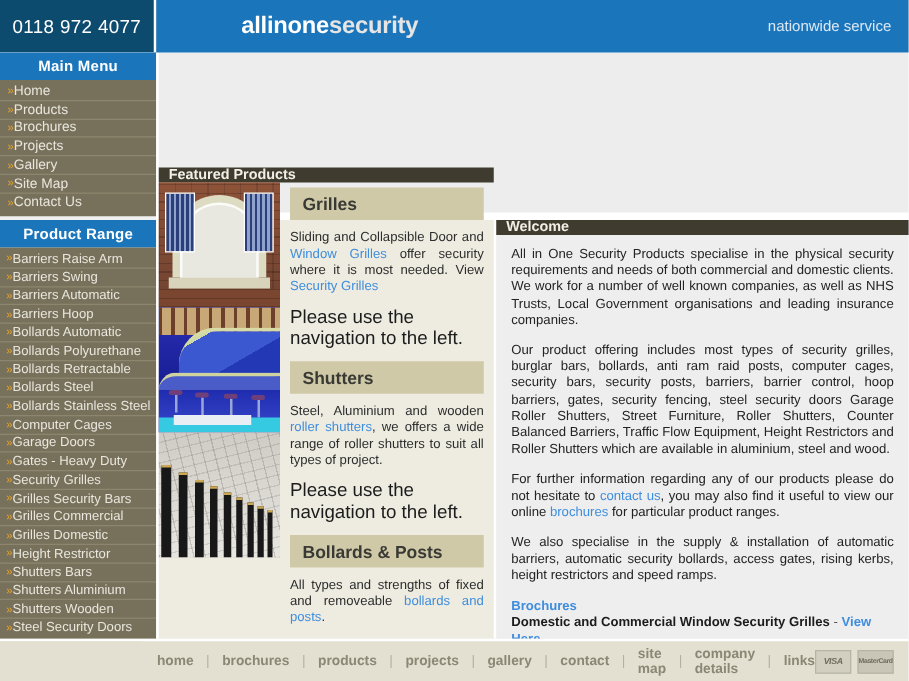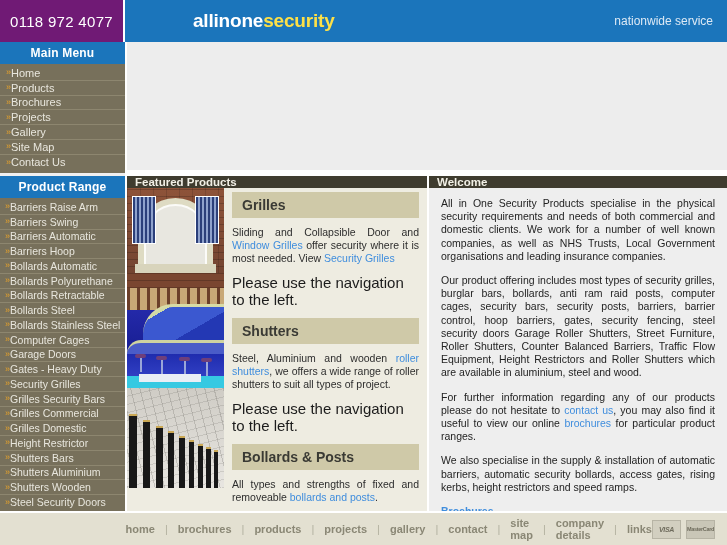--- a/index.html
+++ b/index.html
@@ -12,39 +12,39 @@
   #page {
     position: relative;
     width: 727px; height: 545px;
     background: #ffffff;
   }
 
   
   .header { display: flex; height: 42px; width: 727px; }
   .phone-box {
     width: 125px; height: 42px;
-    background: #701a75;
+    background: #0c4a6e;
     display: flex; align-items: center; justify-content: center;
     color: #ffffff;
     font-size: 15px;
     letter-spacing: 0.3px;
     border-right: 2px solid #ffffff;
   }
   .brand-bar {
     flex: 1; height: 42px;
     background: #1b75bb;
     display: flex; align-items: center;
     padding: 0 16px 0 20px;
     position: relative;
   }
   .logo { font-size: 19px; font-weight: bold; letter-spacing: -0.2px; }
   .logo .l-all { color: #ffffff; margin-left: 48px; }
   .logo .l-in  { color: #ffffff; }
   .logo .l-one { color: #ffffff; }
-  .logo .l-sec { color: #fde047; }
+  .logo .l-sec { color: #e5e5e5; }
   .tagline {
     position: absolute; right: 14px;
     color: #dce9f5; font-size: 12px;
   }
 
   
   .topbody { display: flex; width: 727px; height: 134px; }
   .leftcol { width: 125px; background: #f0f0f0; }
 
   .panel-head {
@@ -93,25 +93,25 @@
     color: #e8e6dd;
     font-size: 10.5px;
     border-bottom: 1px solid #8d866f;
     cursor: pointer;
     white-space: nowrap;
   }
   .prod-item:last-child { border-bottom: none; }
 
   
   .col-featured {
-    width: 304px;
+    width: 272px;
     background: #eeece1;
     border-left: 2px solid #ffffff;
     border-right: 2px solid #ffffff;
-    display: flex; flex-direction: column;
+    display: flex; flex-direction: column; justify-content: center;
   }
   .dark-head {
     height: 21px;
     background: #3f3c2f;
     color: #f2f0e6;
     font-size: 11.5px; font-weight: bold;
     display: flex; align-items: center;
     padding-left: 8px;
   }
   .featured-body { display: flex; flex: 1; }

